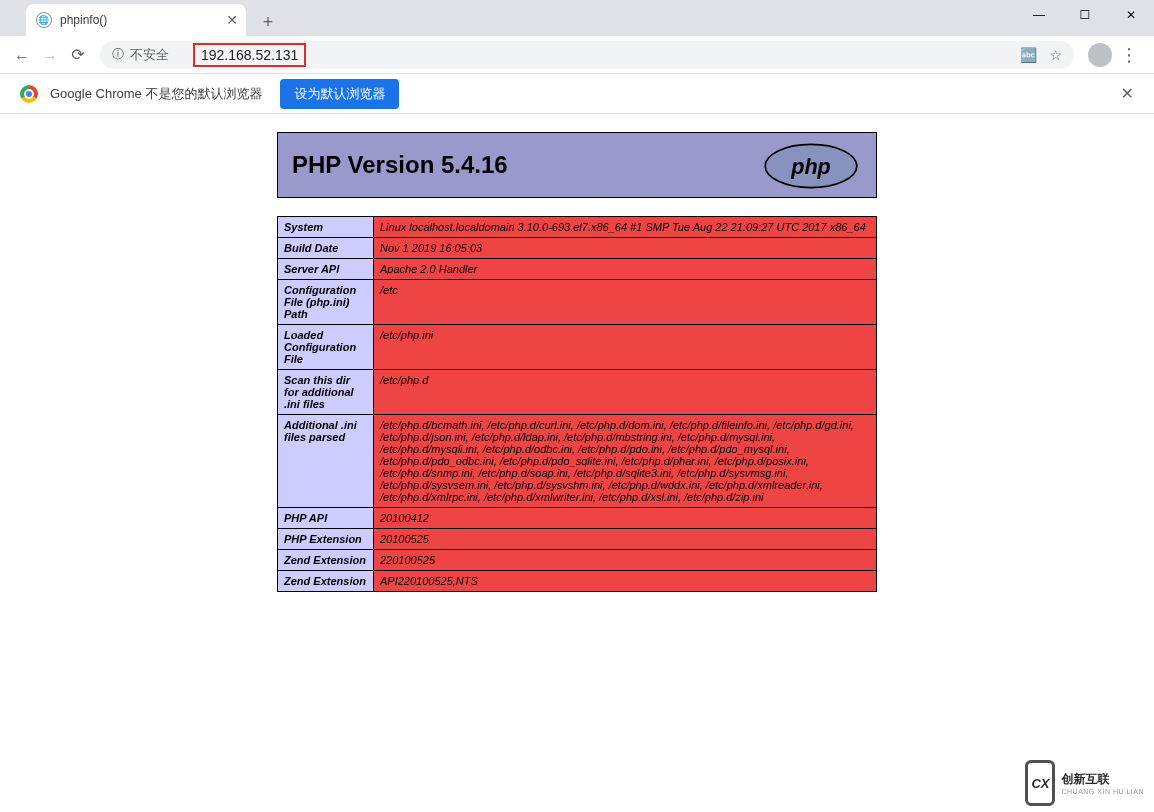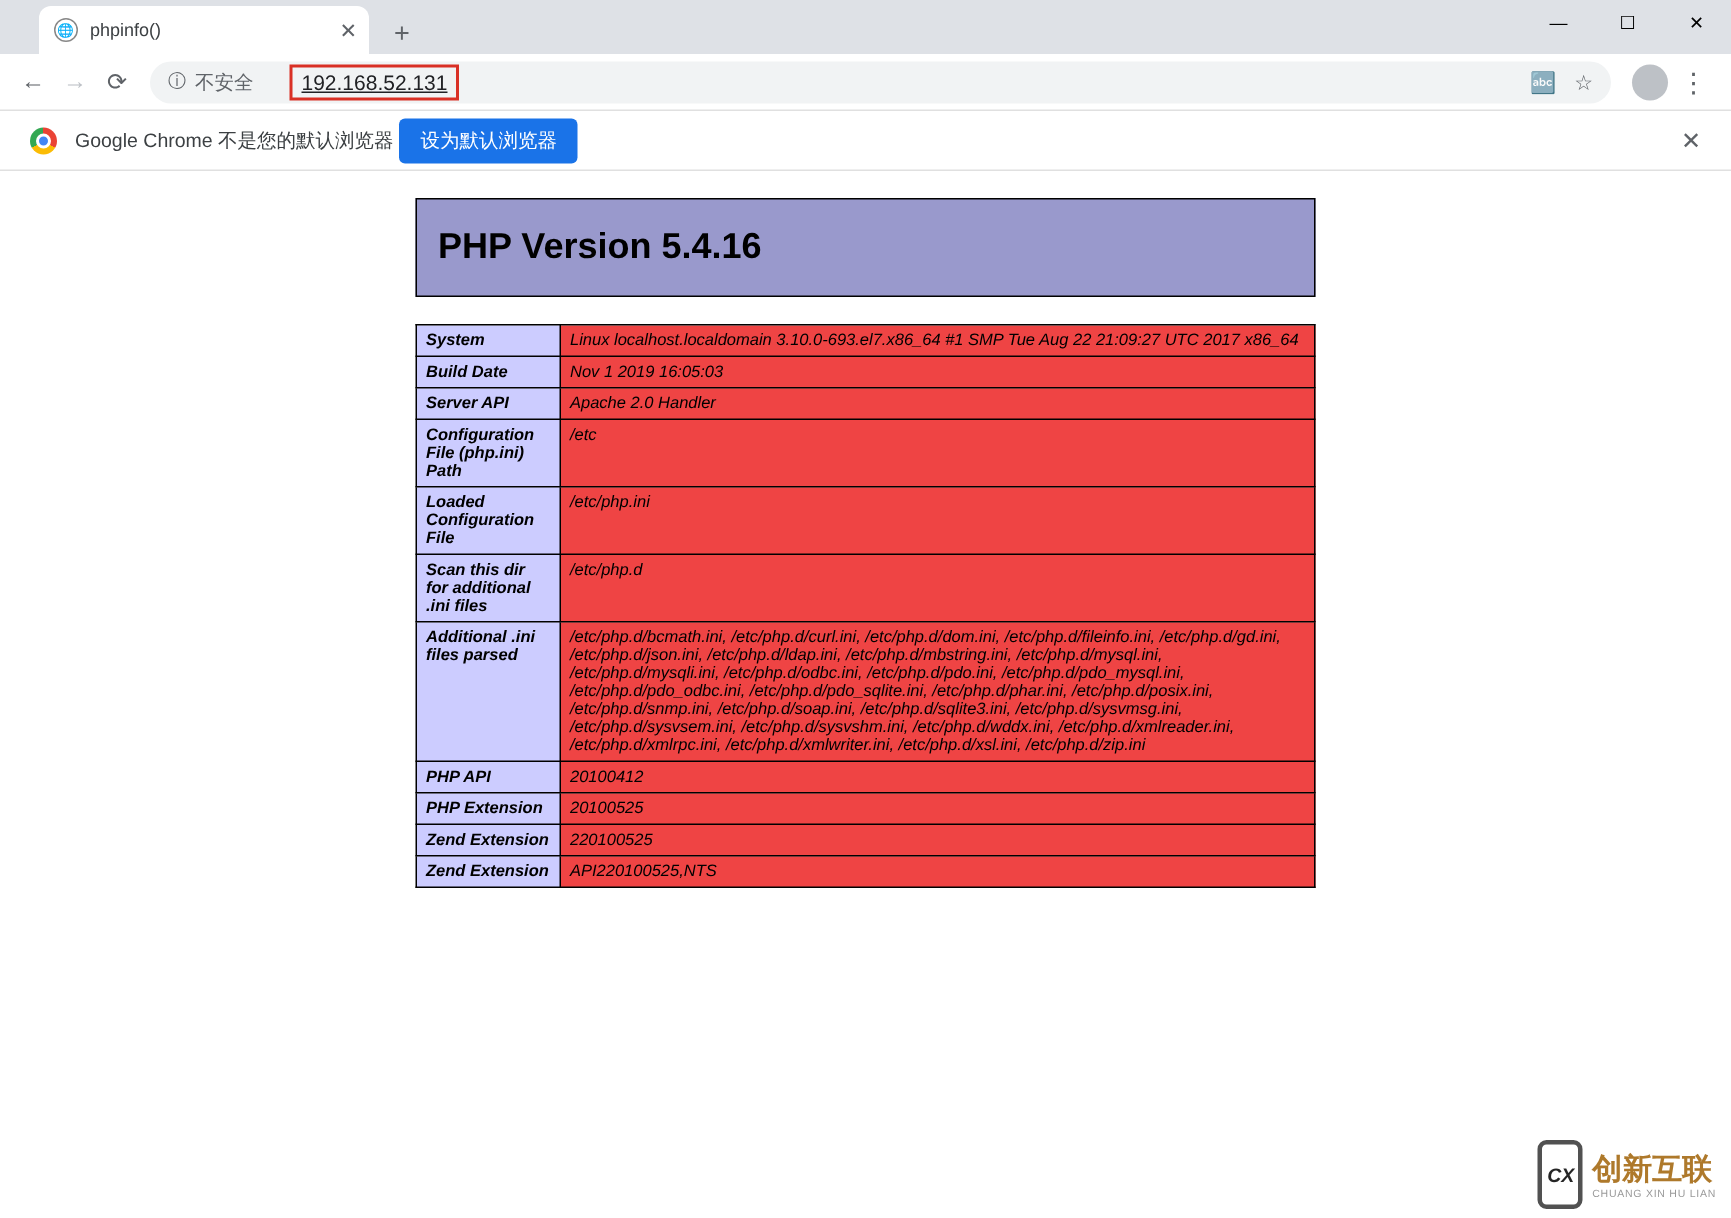--- a/index.html
+++ b/index.html
@@ -14,30 +14,30 @@
 .winbtns { position: absolute; right: 0; top: 0; display: flex; }
 .winbtn { width: 46px; height: 30px; display: flex; align-items: center; justify-content: center; font-size: 12px; color: #000; }
 
 
 .toolbar { height: 38px; background: #fff; border-bottom: 1px solid #e0e0e0; display: flex; align-items: center; padding: 0 8px; }
 .navbtn { width: 28px; height: 28px; display: flex; align-items: center; justify-content: center; color: #5f6368; font-size: 16px; border-radius: 50%; }
 .navbtn.disabled { color: #bdc1c6; }
 .omnibox { flex: 1; height: 28px; background: #f1f3f4; border-radius: 14px; display: flex; align-items: center; padding: 0 12px; margin: 0 8px; font-size: 14px; color: #202124; }
 .omnibox .lock { font-size: 12px; margin-right: 6px; color: #5f6368; }
 .omnibox .insecure { color: #5f6368; font-size: 13px; margin-right: 24px; }
-.url-highlight { border: 2px solid #d93025; padding: 2px 6px; text-decoration: underline; }
+.url-highlight { border: 2px solid #d93025; padding: 2px 6px; }
 .omni-right { margin-left: auto; display: flex; gap: 12px; color: #5f6368; }
 .avatar { width: 24px; height: 24px; background: #bdc1c6; border-radius: 50%; margin-left: 6px; }
 .menu3 { font-size: 18px; color: #5f6368; padding: 0 8px; }
 
 
 .infobar { height: 40px; background: #fff; border-bottom: 1px solid #e0e0e0; display: flex; align-items: center; padding: 0 20px; font-size: 13px; color: #3c4043; }
 .chrome-icon { width: 18px; height: 18px; margin-right: 12px; background: conic-gradient(#ea4335 0 120deg, #fbbc05 120deg 240deg, #34a853 240deg 360deg); border-radius: 50%; position: relative; }
 .chrome-icon::after { content:''; position:absolute; inset:4px; background:#4285f4; border-radius:50%; border:2px solid #fff; }
-.setdefault { background: #1a73e8; color: #fff; border: none; padding: 6px 14px; border-radius: 4px; font-size: 13px; margin-left: 4px; cursor: pointer; }
+.setdefault { background: #1a73e8; color: #fff; border: none; padding: 6px 14px; border-radius: 4px; font-size: 13px; margin-left: 18px; cursor: pointer; }
 .info-close { margin-left: auto; color: #5f6368; font-size: 16px; }
 
 
 .content { height: calc(812px - 36px - 38px - 40px); overflow-y: scroll; background: #fff; }
 .php-wrap { width: 600px; margin: 18px auto 0; }
 .php-header { border: 1px solid #000; background: #9999cc; height: 66px; display: flex; align-items: center; padding: 0 14px; position: relative; }
 .php-header h1 { font-size: 24px; font-weight: bold; color: #000; }
 .php-logo { position: absolute; right: 10px; top: 8px; width: 110px; height: 50px; }
 .php-logo svg { width: 100%; height: 100%; }
 
@@ -47,21 +47,21 @@
 table.phpinfo td.v { background: #ef4444; }
 
 
 .content::-webkit-scrollbar { width: 16px; }
 .content::-webkit-scrollbar-track { background: #f1f1f1; }
 .content::-webkit-scrollbar-thumb { background: #c1c1c1; }
 
 
 .watermark { position: absolute; right: 10px; bottom: 6px; display: flex; align-items: center; gap: 6px; opacity: 0.85; }
 .watermark .cx { width: 30px; height: 46px; border: 3px solid #333; border-radius: 6px; display:flex; align-items:center; justify-content:center; font-weight:bold; font-size:13px;font-style:italic; }
-.watermark .txt { font-size: 20px; font-weight: bold; color: #a16207; }
+.watermark .txt { font-size: 12px; font-weight: bold; color: #000000; }
 .watermark .sub { font-size: 7px; color: #888; letter-spacing: 0.5px; }
 </style>
 </head>
 <body>
 
 <div class="tabstrip">
   <div class="tab">
     <span class="favicon">🌐</span>
     <span>phpinfo()</span>
     <span class="closex">✕</span>
@@ -95,20 +95,26 @@
   <div class="chrome-icon"></div>
   <span>Google Chrome 不是您的默认浏览器</span>
   <button class="setdefault">设为默认浏览器</button>
   <span class="info-close">✕</span>
 </div>
 
 <div class="content">
   <div class="php-wrap">
     <div class="php-header">
       <h1>PHP Version 5.4.16</h1>
+      <div class="php-logo">
+        <svg viewBox="0 0 120 60">
+          <ellipse cx="60" cy="30" rx="55" ry="26" fill="#8892BF" stroke="#000" stroke-width="2"></ellipse>
+          <text x="60" y="40" text-anchor="middle" font-family="Arial Black, sans-serif" font-size="26" font-weight="900" fill="#000" font-style="italic">php</text>
+        </svg>
+      </div>
     </div>
     <table class="phpinfo">
       <tbody id="php-rows">
           <tr>
             <td class="e">System</td>
             <td class="v">Linux localhost.localdomain 3.10.0-693.el7.x86_64 #1 SMP Tue Aug 22 21:09:27 UTC 2017 x86_64</td>
           </tr>
           <tr>
             <td class="e">Build Date</td>
             <td class="v">Nov 1 2019 16:05:03</td>

